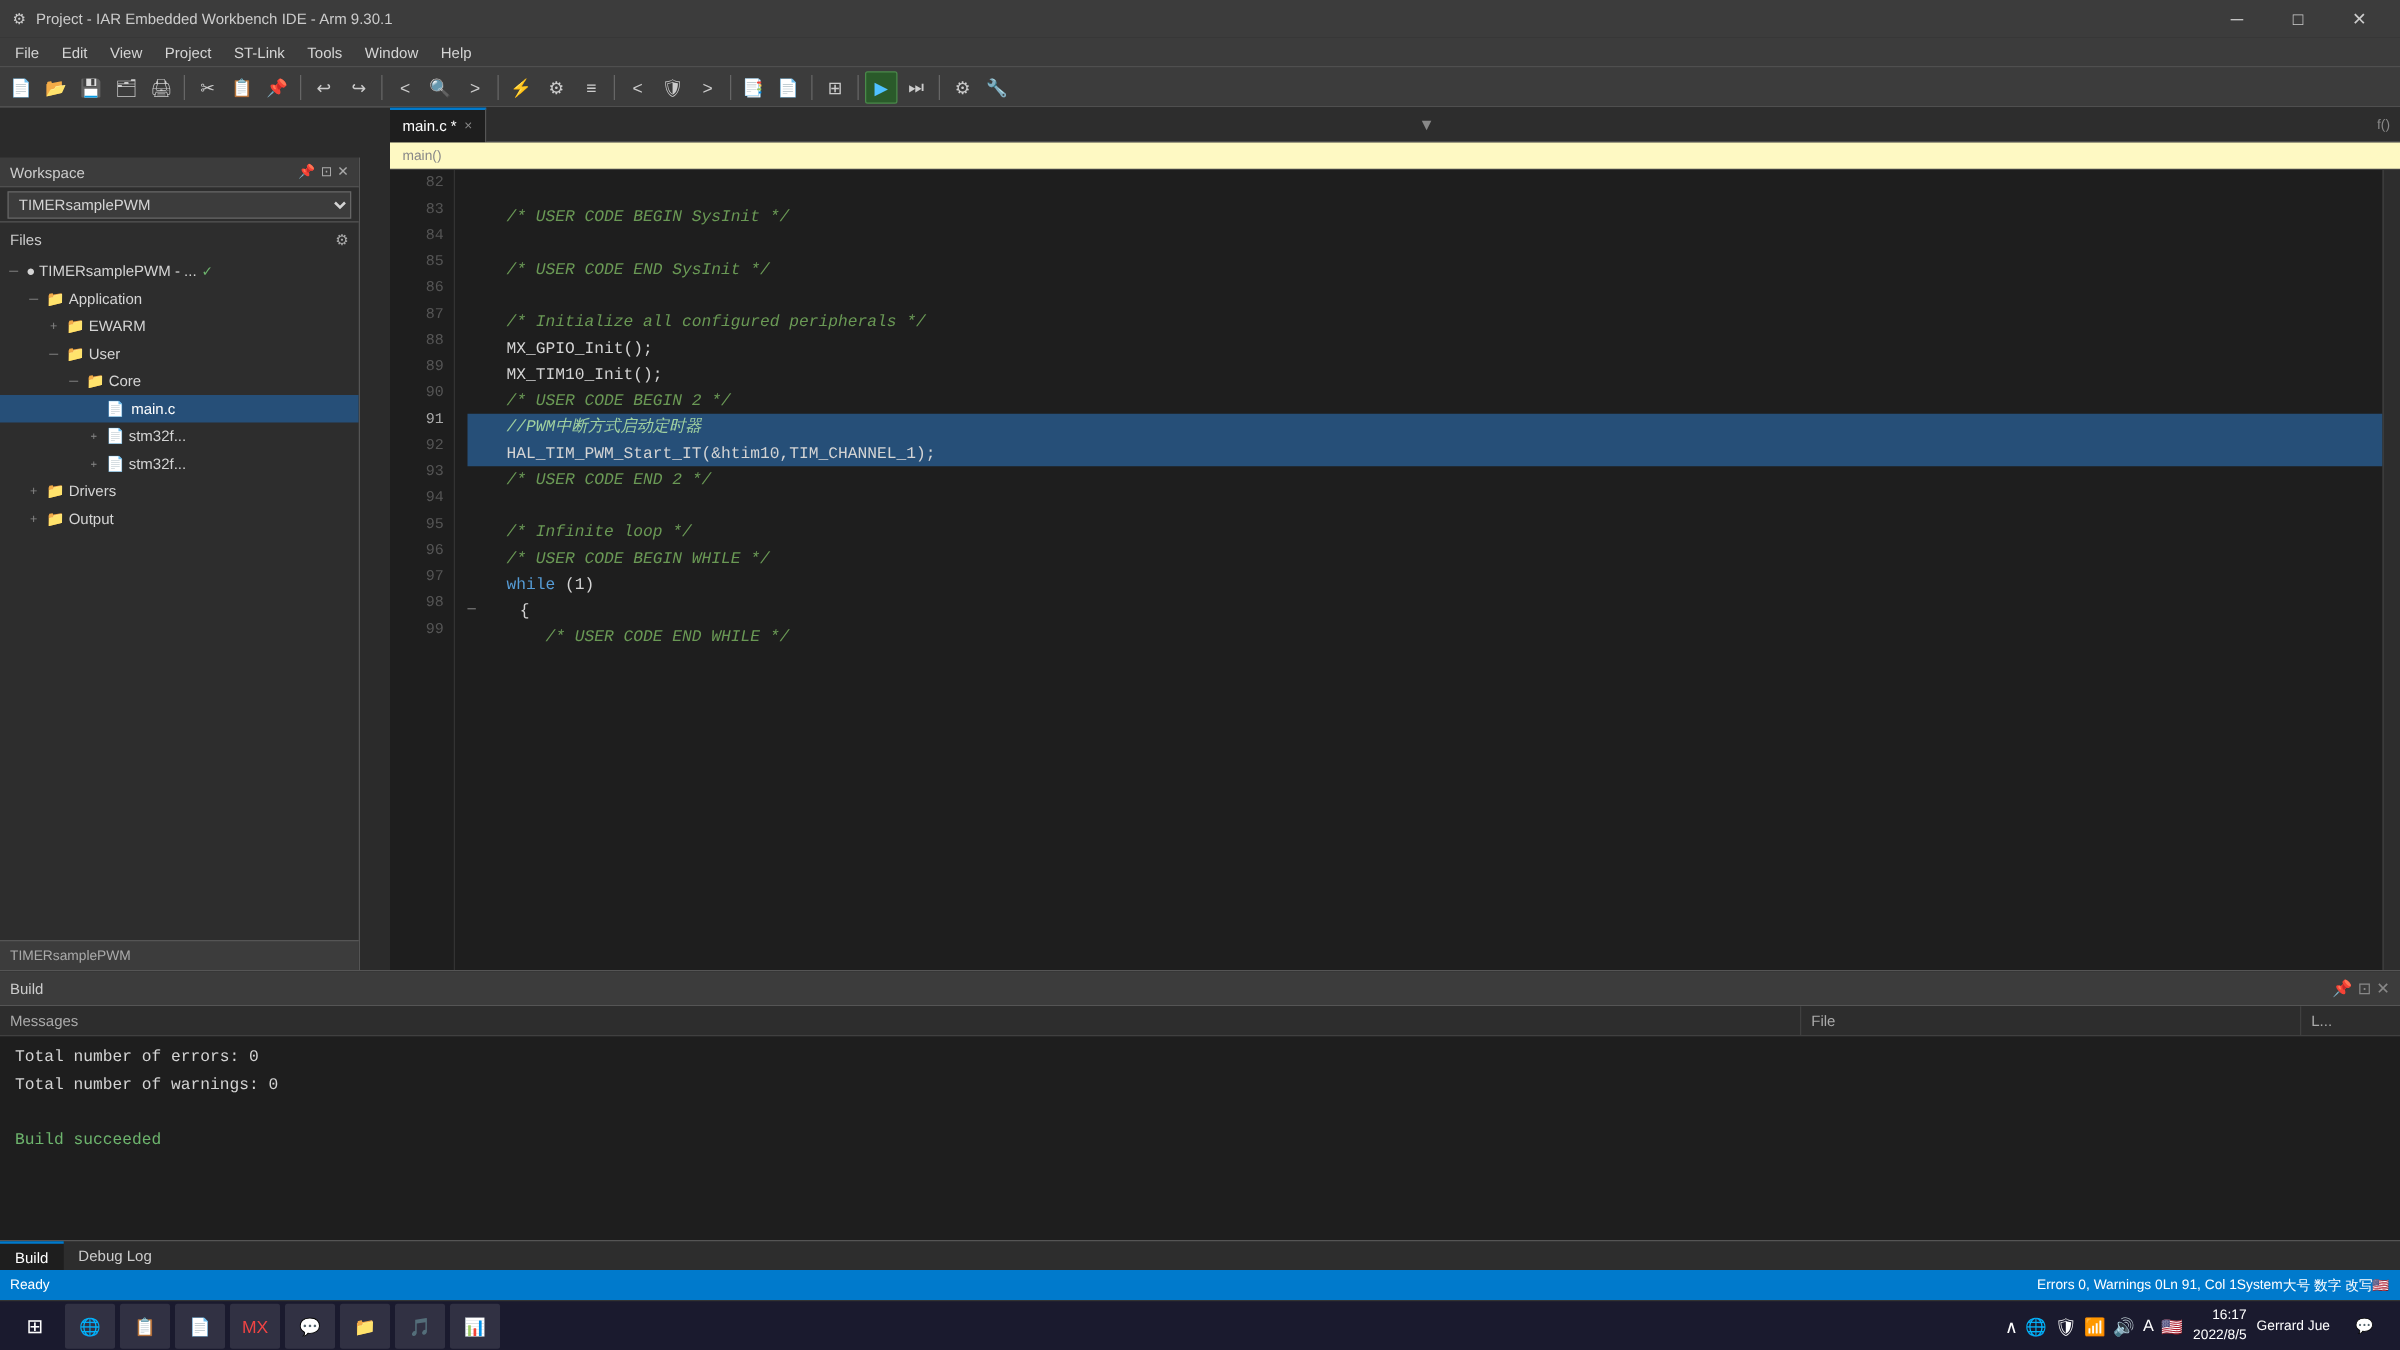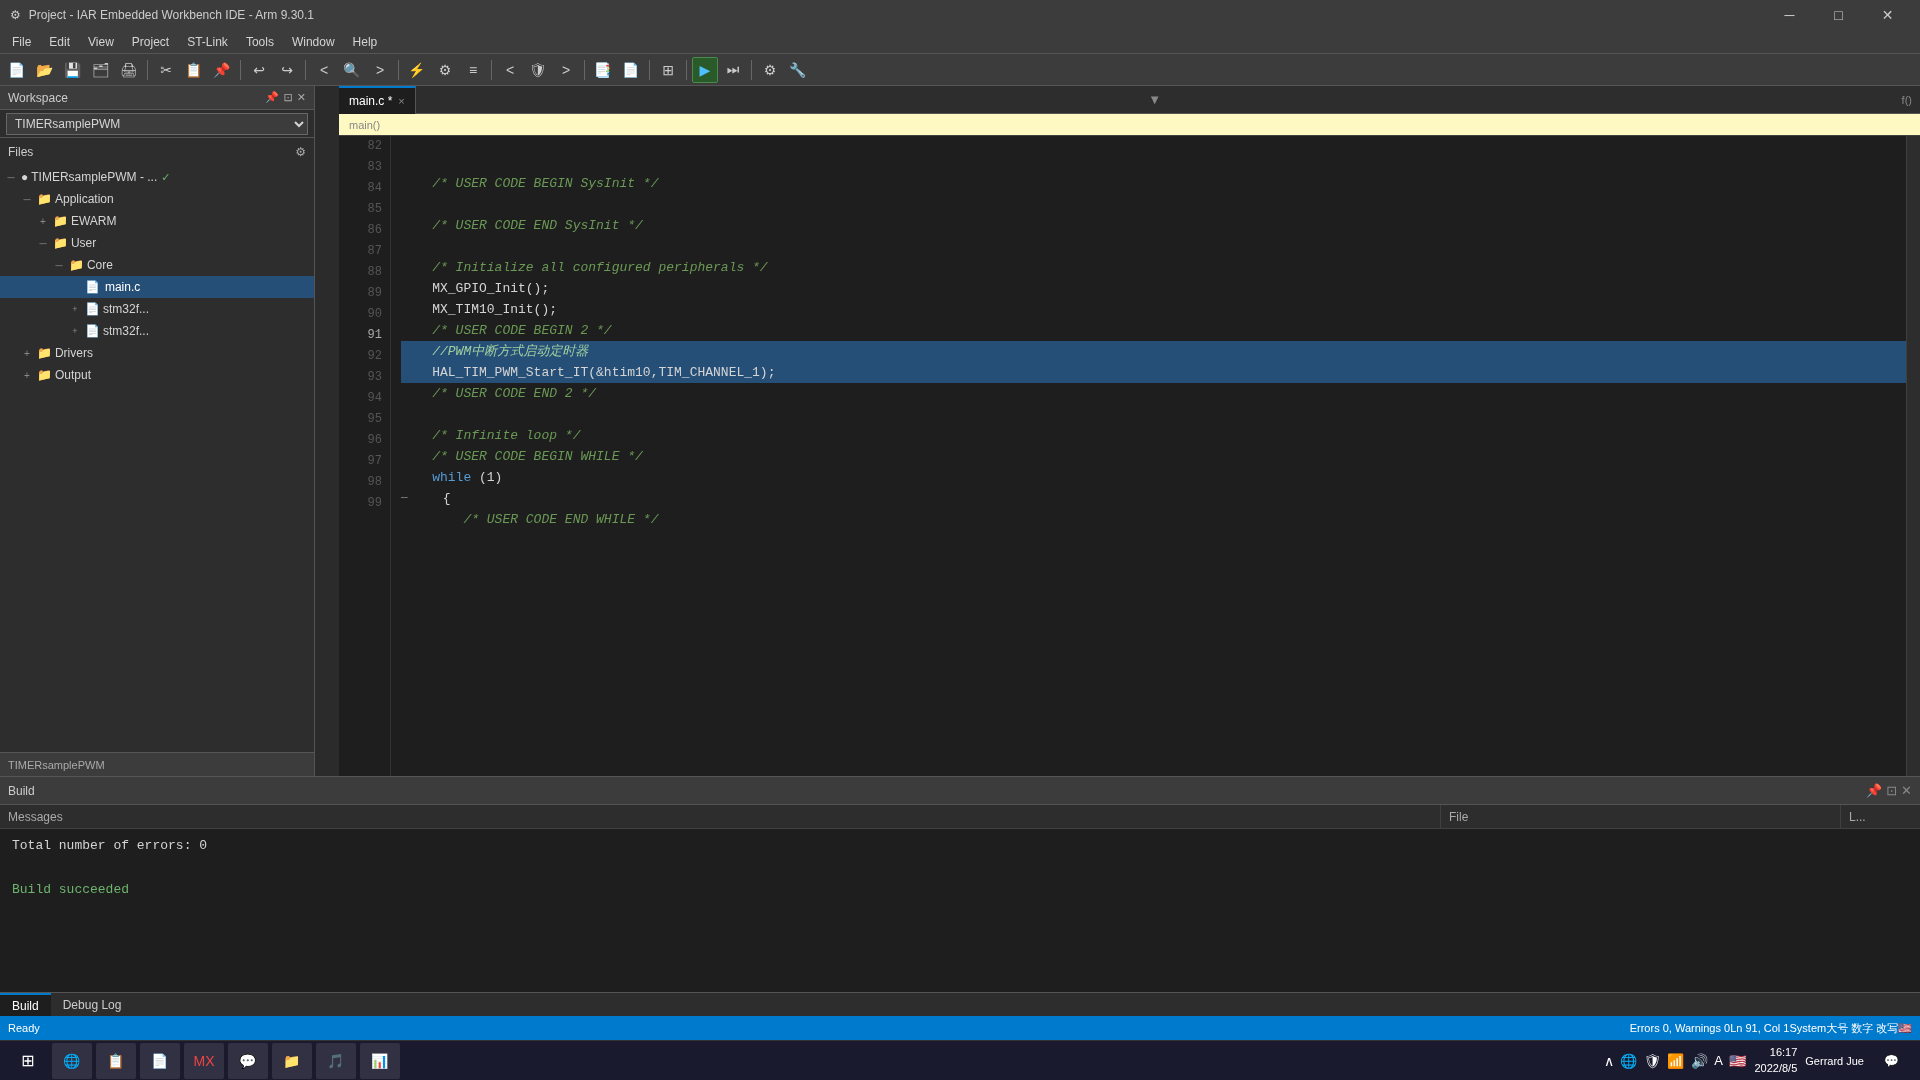--- a/index.html
+++ b/index.html
@@ -96,26 +96,27 @@
       margin: 0 3px;
     }
     .tb-green {
       color: #4fc1ff;
       background: #2a5a2a;
       border: 1px solid #4a8a4a;
     }
 
     
     #workspace {
-      width: 315px;
+      width: 288px;
       background: #2d2d2d;
       border-right: 1px solid #555;
       display: flex;
       flex-direction: column;
       flex-shrink: 0;
+      margin-top: 40px;
     }
     #workspace-header {
       display: flex;
       align-items: center;
       justify-content: space-between;
       background: #3c3c3c;
       padding: 4px 8px;
       font-size: 12px;
       color: #ccc;
       border-bottom: 1px solid #555;
@@ -294,21 +295,21 @@
       justify-content: flex-end;
       font-size: 12px;
       color: #555;
       padding-left: 28px;
     }
     .line-num.active-line { color: #aaa; }
 
     #code-content {
       flex: 1;
       overflow: auto;
-      padding: 16px 0 0 10px;
+      padding: 6px 0 0 10px;
       line-height: 21px;
     }
     .code-line {
       height: 21px;
       display: flex;
       align-items: center;
       white-space: pre;
       font-size: 13px;
       position: relative;
     }
@@ -765,20 +766,21 @@
       </div>
       <div class="build-col-header build-col-file">
         <span>File</span>
       </div>
       <div class="build-col-header build-col-line">
         <span>L...</span>
       </div>
     </div>
     <div id="build-content">
       <div class="build-line">Total number of errors: 0</div>
+      <div class="build-line">Total number of warnings: 0</div>
       <div class="build-line">&nbsp;</div>
       <div class="build-line build-success">Build succeeded</div>
     </div>
     <div id="build-tabs">
       <div class="build-tab active">Build</div>
       <div class="build-tab">Debug Log</div>
     </div>
   </div>
 
   <div id="status-bar">

